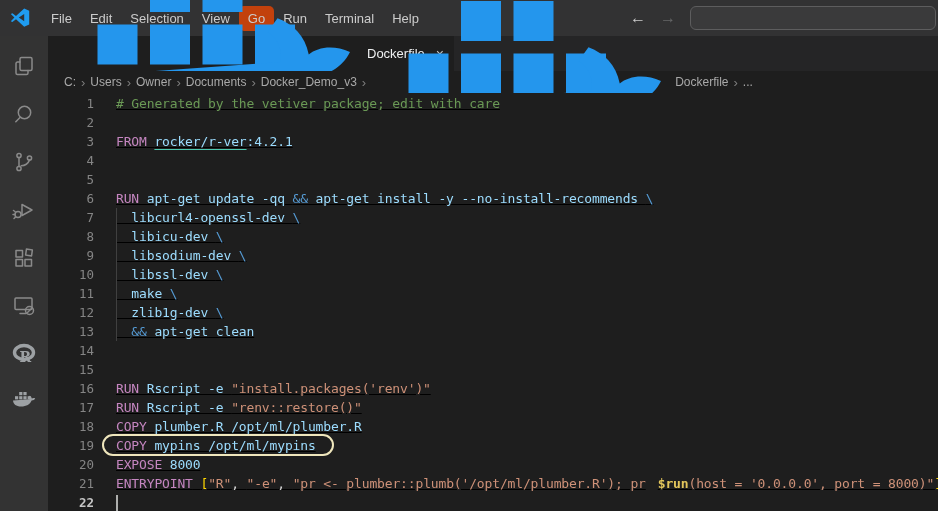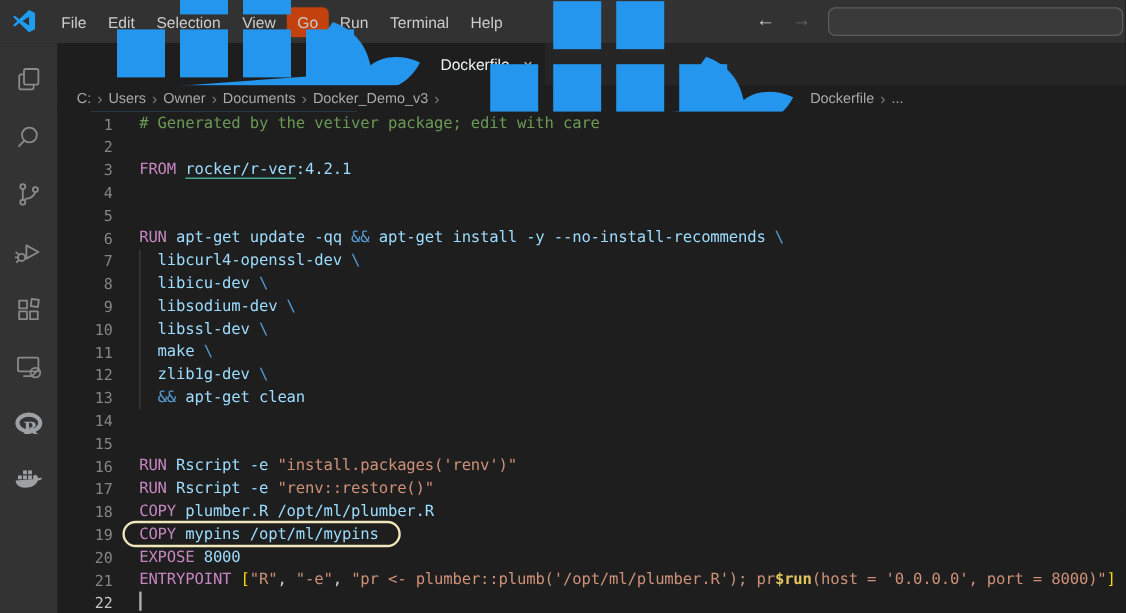--- a/index.html
+++ b/index.html
@@ -39,30 +39,30 @@
   .bc-sep { margin:0 5px; color:#7d7d7d; font-size:13px; }
   .bc-item { display:flex; align-items:center; gap:4px; white-space:nowrap; }
   .bc-ic svg { width:14px; height:10px; display:block; }
 
   
   .editor { flex:1; background:#1e1e1e; padding-top:1px; overflow:hidden;
             font-family:"DejaVu Sans Mono", monospace; font-size:13px; }
   .line { position:relative; height:19px; line-height:19px; display:flex; white-space:pre; }
   .ln { width:46px; text-align:right; margin-right:22px; color:#858585; flex:0 0 auto;
         font-size:12.5px; }
-  .ln.active { color:#c6c6c6; }
-  .codetxt { letter-spacing:-0.15px; }
+  .ln.active { color:#c6c6c6;font-weight:bold; }
+  .codetxt { letter-spacing:-0.15px;text-decoration:underline; }
   .kw  { color:#C586C0;text-align:right; }
   .def { color:#9CDCFE; }
   .str { color:#CE9178; }
   .com { color:#6A9955; }
   .op  { color:#569CD6; }
   .pun { color:#D4D4D4; }
   .gold{ color:#FFD700; }
-  .fn  { color:#E2C55B; font-weight:bold; }
+  .fn  { color:#E2C55B; font-weight:bold;margin-left:12px; }
   .lnk { text-decoration:underline; text-underline-offset:3px; text-decoration-color:#569CD6; }
   .lnkteal { text-decoration:underline; text-underline-offset:3px; text-decoration-color:#4EC9B0; }
   .iguide { position:absolute; left:68px; top:0; bottom:0; width:1px; background:#404040; }
   .annot { position:absolute; left:54px; top:-2px; width:232px; height:22px;
            border:2px solid #EFE6BC; border-radius:11px; pointer-events:none; }
   .cursor { display:inline-block; width:1.5px; height:16px; background:#AEAFAD;
             vertical-align:middle; position:relative; top:-1px; }
 </style>
 </head>
 <body>

